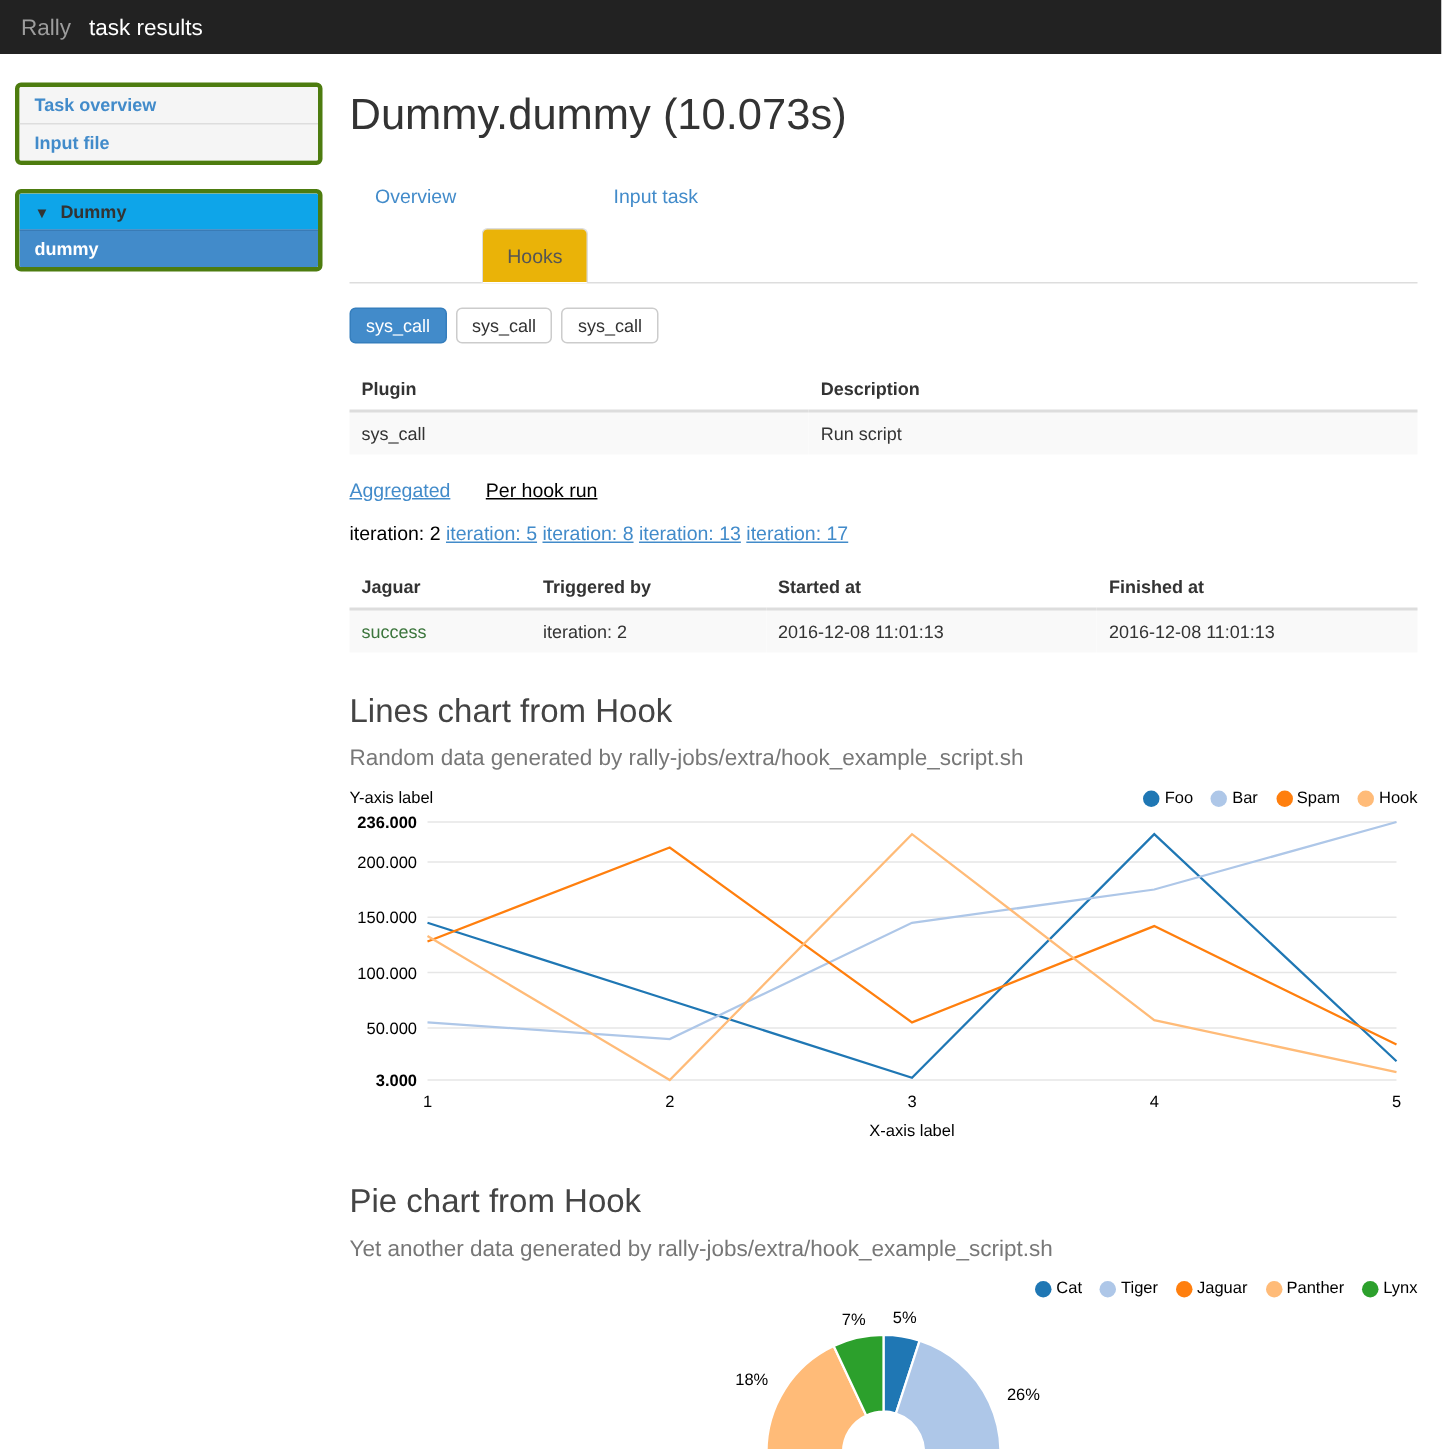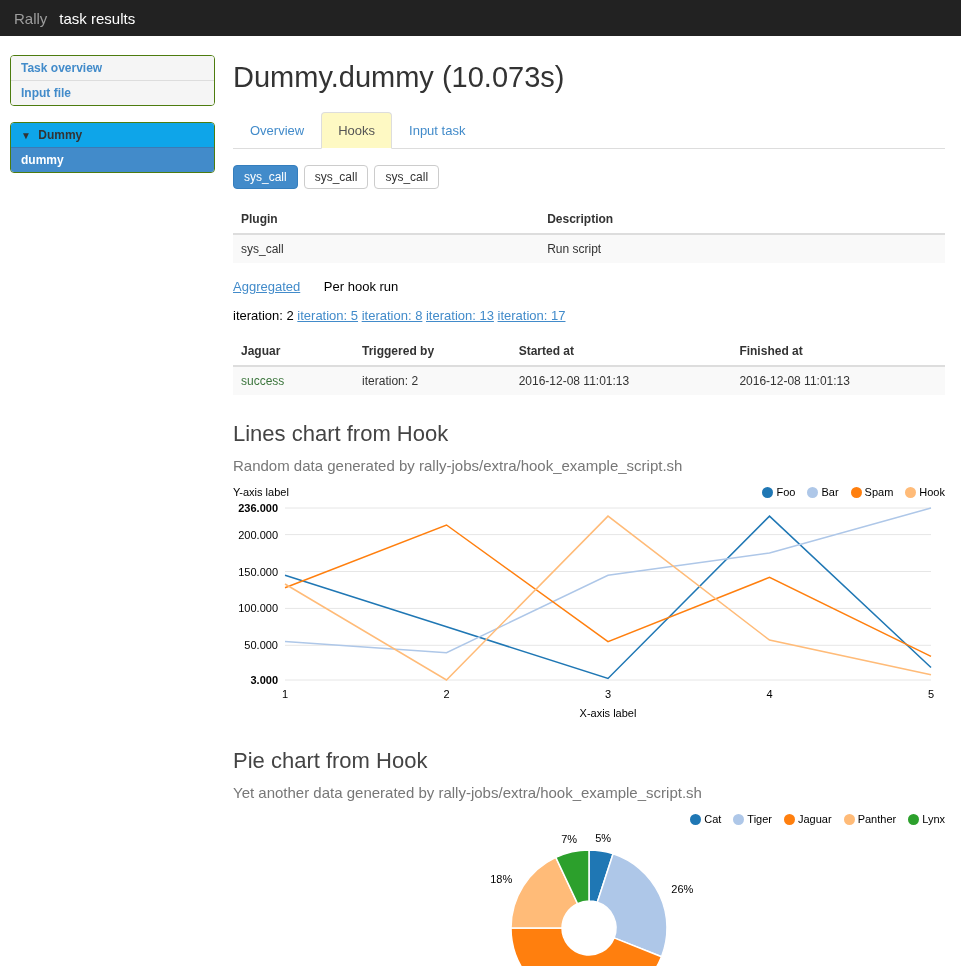--- a/index.html
+++ b/index.html
@@ -19,21 +19,21 @@
     align-items: center;
     padding: 0 14px;
     gap: 12px;
   }
   .navbar .brand { color: #9d9d9d; font-size: 15px; cursor: pointer; }
   .navbar .nav-title { color: #fff; font-size: 15px; }
 
   
   .layout { display: flex; padding: 19px 16px 20px 10px; }
   .sidebar { width: 205px; flex: 0 0 205px; margin-right: 18px; }
-  .list-group { border: 1px solid #4d7c0f; border-radius: 4px; overflow: hidden; }
+  .list-group { border: 3px solid #4d7c0f; border-radius: 4px; overflow: hidden; }
   .lg-item {
     display: block;
     padding: 5px 10px;
     background: #f5f5f5;
     color: #428bca;
     font-size: 12px;
     font-weight: bold;
     text-decoration: none;
     border-top: 1px solid #ddd;
     cursor: pointer;
@@ -58,21 +58,21 @@
   .tabs { list-style: none; display: flex; margin: 0 0 16px; padding: 0; border-bottom: 1px solid #ddd; }
   .tab {
     padding: 10px 16px;
     margin-bottom: -1px;
     font-size: 13px;
     color: #428bca;
     cursor: pointer;
     border: 1px solid transparent;
     border-radius: 4px 4px 0 0;
   }
-  .tab.active { color: #555; background: #fef9c3; border-color: #ddd #ddd #fff; cursor: default; }
+  .tab.active { color: #555; background: #eab308; border-color: #ddd #ddd #fff; cursor: default; margin-top: 40px; }
 
   
   .btn-row { margin: 14px 0 16px; display: flex; gap: 6px; }
   .btn {
     font-family: "Liberation Sans", sans-serif;
     font-size: 12px;
     padding: 4px 10px;
     border-radius: 4px;
     border: 1px solid #ccc;
     background: #fff;
@@ -84,21 +84,21 @@
   
   table.tbl { width: 100%; border-collapse: collapse; font-size: 12px; margin-bottom: 16px; }
   .tbl th { text-align: left; padding: 7px 8px; border-bottom: 2px solid #ddd; font-weight: bold; color: #333; }
   .tbl td { padding: 7px 8px; border-top: 1px solid #ddd; }
   .tbl tbody tr { background: #f9f9f9; }
   .w43 { width: 43%; }
   .runs .c1 { width: 17%; } .runs .c2 { width: 22%; } .runs .c3 { width: 31%; } .runs .c4 { width: 30%; }
 
   
   .view-row { margin: 6px 0 14px; font-size: 13px; }
-  .view-row span { margin-left: 20px; color: #000; cursor: default; }
+  .view-row span { margin-left: 20px; color: #000; cursor: default; text-decoration: underline; }
   .iter-row { margin: 0 0 14px; font-size: 13px; color: #000; }
   .iter-row a { }
   a.link { color: #428bca; cursor: pointer; }
   a.u { text-decoration: underline; text-align: right; }
 
   
   h2.section { font-size: 22px; font-weight: 400; color: #444; margin: 26px 0 10px; }
   .subtitle { color: #777; font-size: 15px; margin: 0 0 12px; }
   .chart-head { display: flex; justify-content: space-between; align-items: flex-end; font-size: 11px; color: #000; margin-bottom: 2px; }
   .chart-head.right { justify-content: flex-end; }

